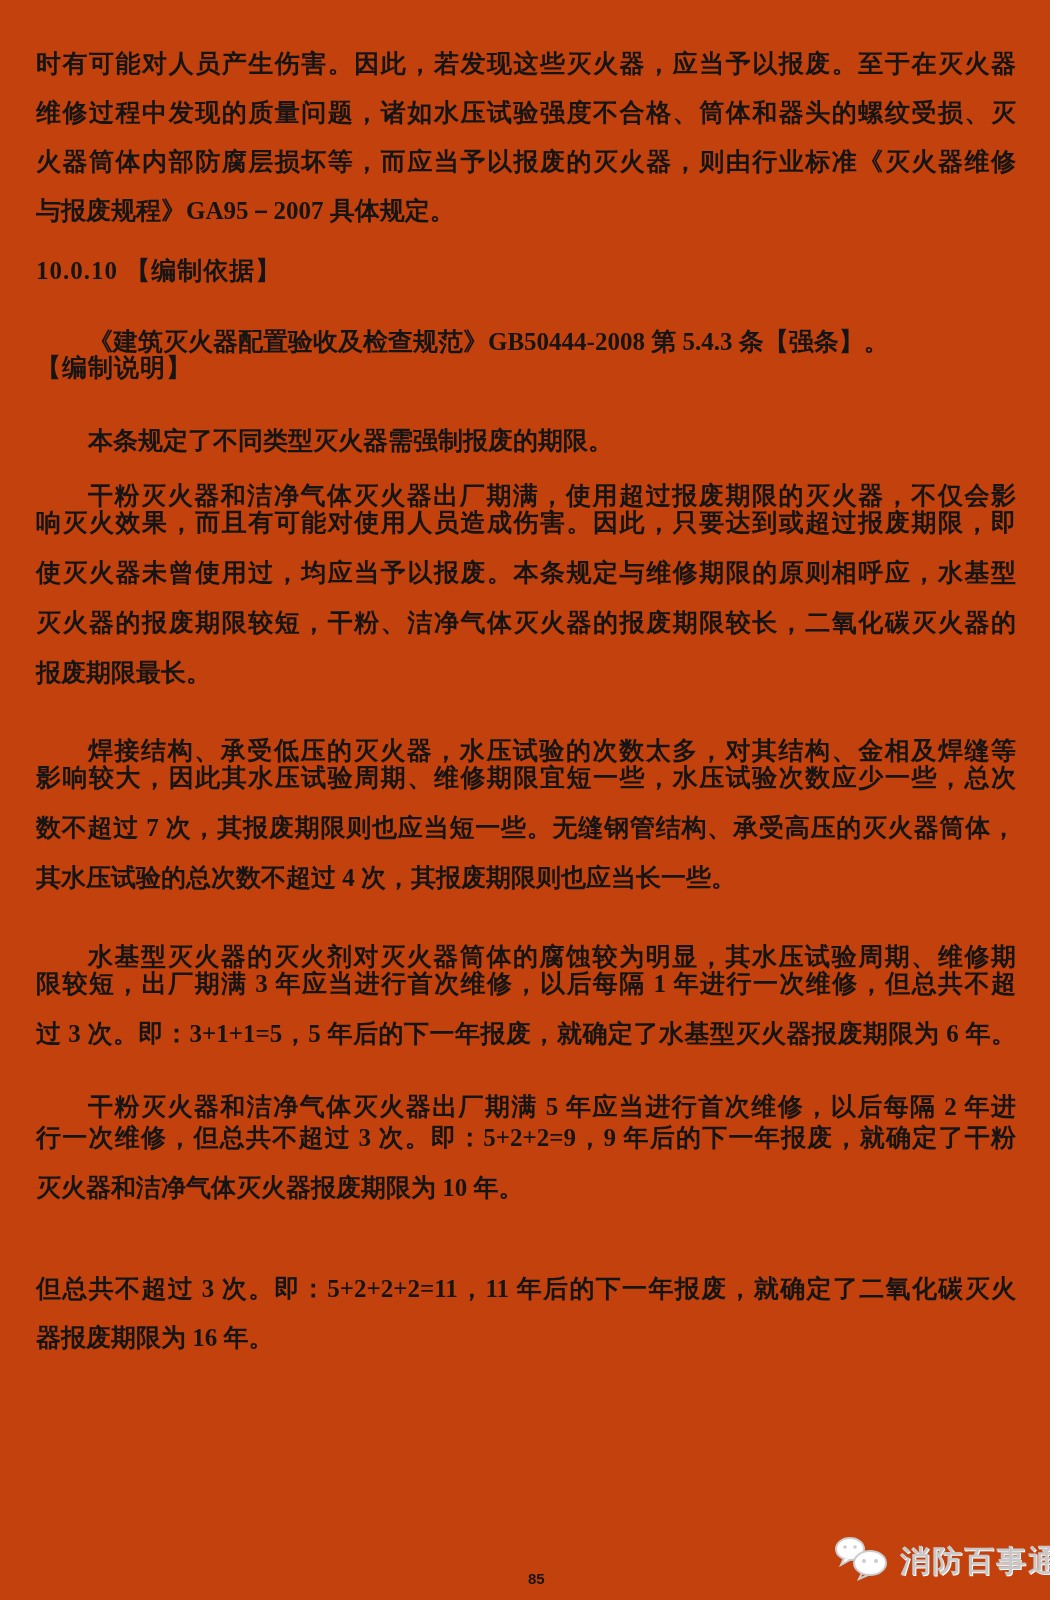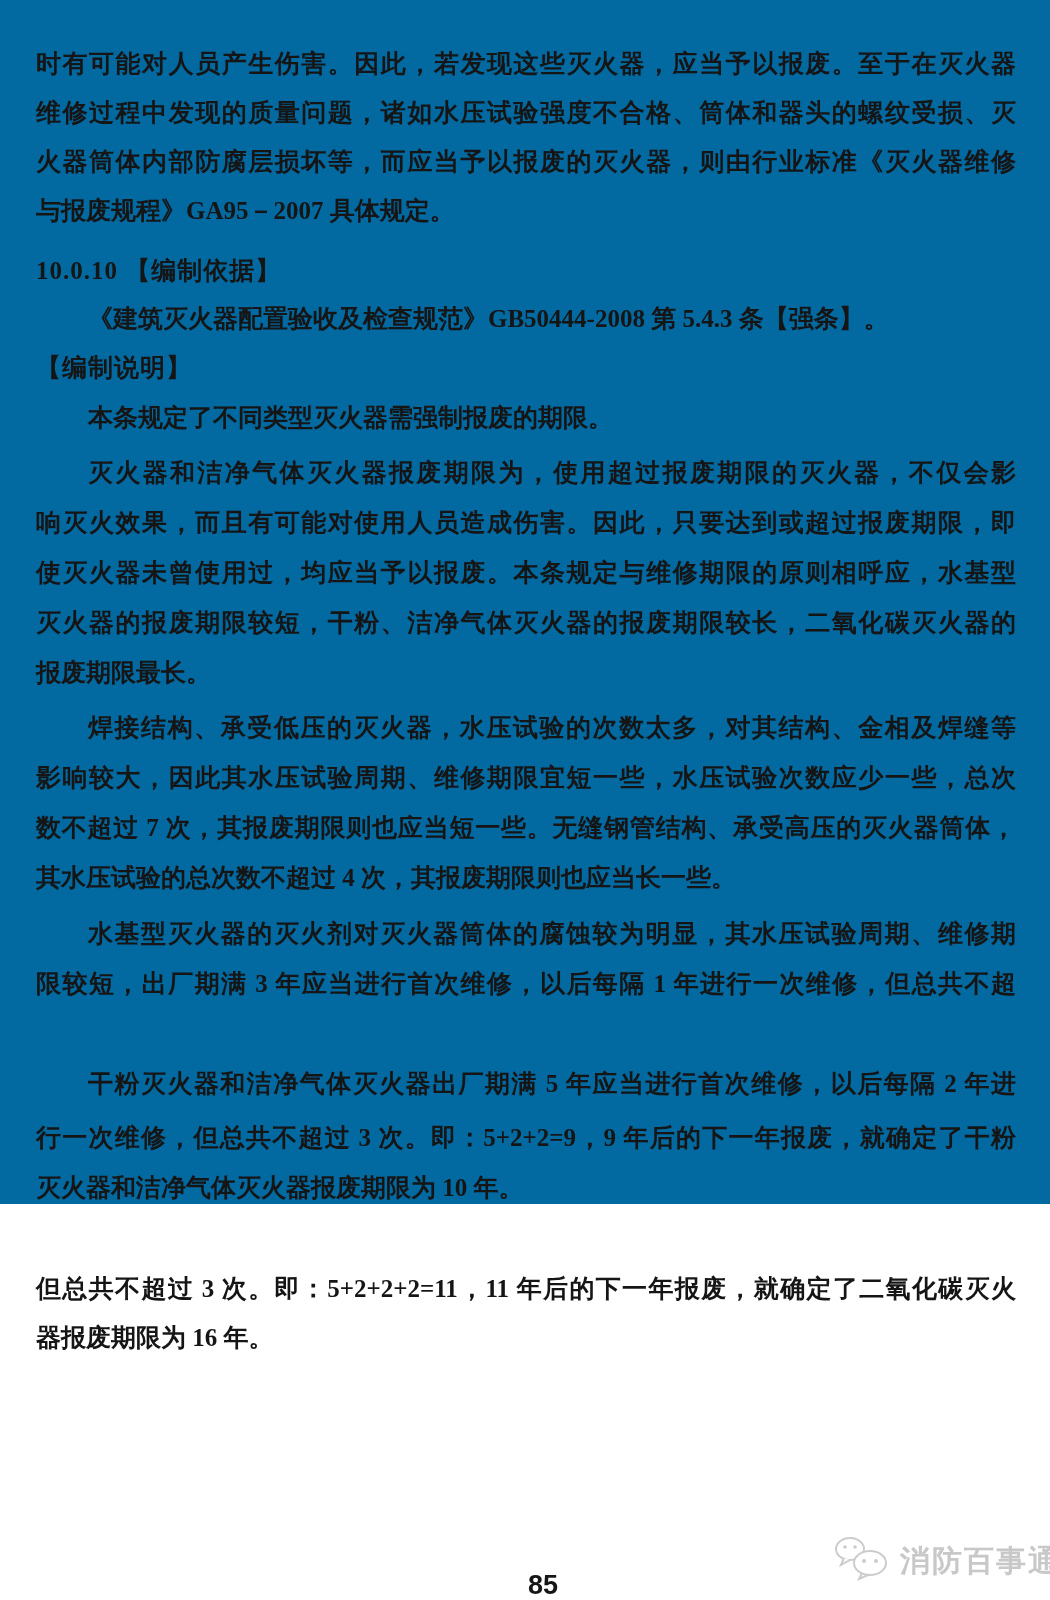--- a/index.html
+++ b/index.html
@@ -4,46 +4,46 @@
 <style>
   html, body { margin: 0; padding: 0; }
   body {
     width: 1050px; height: 1600px;
     background: #ffffff;
     font-family: "Liberation Serif", "DejaVu Serif", serif;
     overflow: hidden;
   }
   .page {
     position: relative;
-    width: 1050px; height: 1204px;
-    background: #0369a1;
+    width: 1050px; height: 1600px;
+    background: #c2410c;
   }
   .line {
     position: absolute;
     left: 36px;
     width: 980px;
     box-sizing: border-box;
     font-size: 25px;
     line-height: 1.3;
     font-weight: 600;
     color: #151515;
     white-space: normal;
   }
   .full {
     text-align: justify;
     text-align-last: justify;
   }
-  .indent { padding-left: 52px; }
+  .indent { padding-left: 52px; margin-top: 23px; }
   .heading { letter-spacing: 1px; }
   .footer-pagenum {
     position: absolute;
     left: 528px; top: 1570px;
     font-family: "Liberation Sans", "DejaVu Sans", sans-serif;
     font-weight: bold;
-    font-size: 27px;
+    font-size: 15px;
     color: #161616;
   }
   .watermark {
     position: absolute;
     left: 834px; top: 1536px;
     display: flex;
     align-items: center;
     gap: 8px;
   }
   .watermark-text {
@@ -64,33 +64,34 @@
   <div class="line full" style="top:48px">时有可能对人员产生伤害。因此，若发现这些灭火器，应当予以报废。至于在灭火器</div>
   <div class="line full" style="top:97px">维修过程中发现的质量问题，诸如水压试验强度不合格、筒体和器头的螺纹受损、灭</div>
   <div class="line full" style="top:146px">火器筒体内部防腐层损坏等，而应当予以报废的灭火器，则由行业标准《灭火器维修</div>
   <div class="line" style="top:195px">与报废规程》GA95－2007 具体规定。</div>
 
   <div class="line heading" style="top:255px">10.0.10 【编制依据】</div>
   <div class="line indent" style="top:303px">《建筑灭火器配置验收及检查规范》GB50444-2008 第 5.4.3 条【强条】。</div>
   <div class="line heading" style="top:352px">【编制说明】</div>
   <div class="line indent" style="top:402px">本条规定了不同类型灭火器需强制报废的期限。</div>
 
-  <div class="line full indent" style="top:457px">灭火器和洁净气体灭火器报废期限为，使用超过报废期限的灭火器，不仅会影</div>
+  <div class="line full indent" style="top:457px">干粉灭火器和洁净气体灭火器出厂期满，使用超过报废期限的灭火器，不仅会影</div>
   <div class="line full" style="top:507px">响灭火效果，而且有可能对使用人员造成伤害。因此，只要达到或超过报废期限，即</div>
   <div class="line full" style="top:557px">使灭火器未曾使用过，均应当予以报废。本条规定与维修期限的原则相呼应，水基型</div>
   <div class="line full" style="top:607px">灭火器的报废期限较短，干粉、洁净气体灭火器的报废期限较长，二氧化碳灭火器的</div>
   <div class="line" style="top:657px">报废期限最长。</div>
 
   <div class="line full indent" style="top:712px">焊接结构、承受低压的灭火器，水压试验的次数太多，对其结构、金相及焊缝等</div>
   <div class="line full" style="top:762px">影响较大，因此其水压试验周期、维修期限宜短一些，水压试验次数应少一些，总次</div>
   <div class="line full" style="top:812px">数不超过 7 次，其报废期限则也应当短一些。无缝钢管结构、承受高压的灭火器筒体，</div>
   <div class="line" style="top:862px">其水压试验的总次数不超过 4 次，其报废期限则也应当长一些。</div>
 
   <div class="line full indent" style="top:918px">水基型灭火器的灭火剂对灭火器筒体的腐蚀较为明显，其水压试验周期、维修期</div>
   <div class="line full" style="top:968px">限较短，出厂期满 3 年应当进行首次维修，以后每隔 1 年进行一次维修，但总共不超</div>
+  <div class="line full" style="top:1018px">过 3 次。即：3+1+1=5，5 年后的下一年报废，就确定了水基型灭火器报废期限为 6 年。</div>
 
   <div class="line full indent" style="top:1068px">干粉灭火器和洁净气体灭火器出厂期满 5 年应当进行首次维修，以后每隔 2 年进</div>
   <div class="line full" style="top:1122px">行一次维修，但总共不超过 3 次。即：5+2+2=9，9 年后的下一年报废，就确定了干粉</div>
   <div class="line" style="top:1172px">灭火器和洁净气体灭火器报废期限为 10 年。</div>
 
   <div class="line full" style="top:1273px">但总共不超过 3 次。即：5+2+2+2=11，11 年后的下一年报废，就确定了二氧化碳灭火</div>
   <div class="line" style="top:1322px">器报废期限为 16 年。</div>
 
   <div class="watermark">
     <span>

